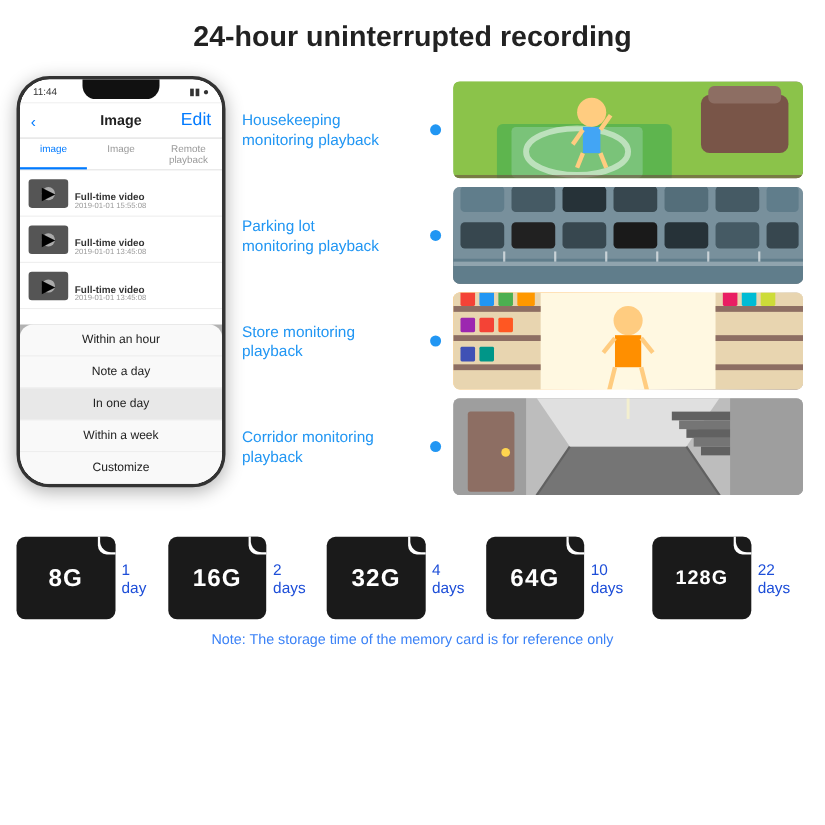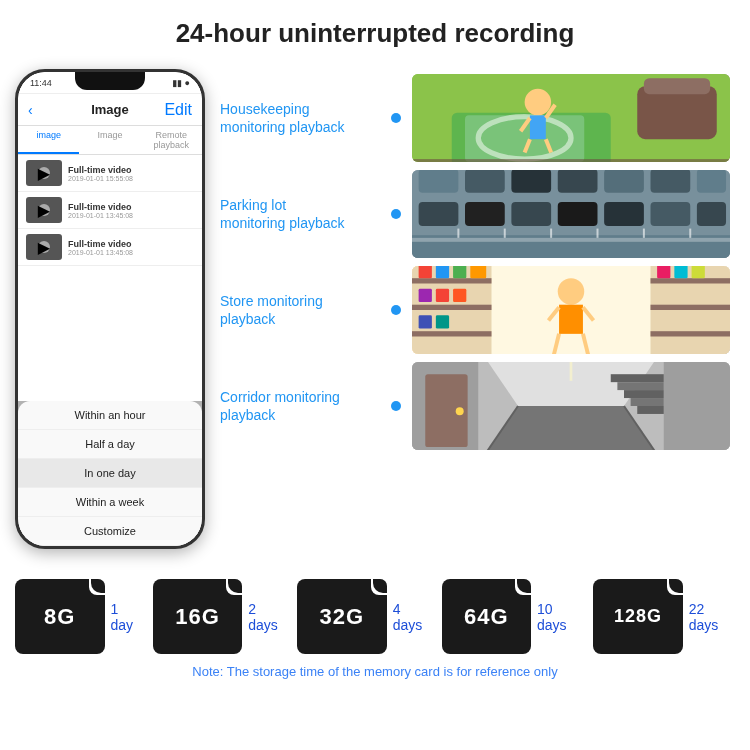--- a/index.html
+++ b/index.html
@@ -33,21 +33,21 @@
 
     
     .phone-container {
       flex: 0 0 200px;
       display: flex;
       flex-direction: column;
       align-items: center;
     }
     .phone {
       width: 190px;
-      height: 480px;
+      height: 374px;
       background: #111;
       border-radius: 30px;
       border: 3px solid #333;
       position: relative;
       overflow: hidden;
       box-shadow: 0 4px 16px rgba(0,0,0,0.3);
     }
     .phone-notch {
       width: 70px;
       height: 18px;
@@ -152,20 +152,21 @@
       align-items: center;
       justify-content: center;
     }
     .phone-item-text {
       flex: 1;
     }
     .phone-item-title {
       font-size: 9px;
       color: #333;
       font-weight: bold;
+      margin-top: 14px;
     }
     .phone-item-date {
       font-size: 7px;
       color: #999;
     }
     
     .phone-dropdown {
       position: absolute;
       bottom: 0;
       left: 0;
@@ -388,21 +389,21 @@
             </div>
             <div class="phone-item-text">
               <div class="phone-item-title">Full-time video</div>
               <div class="phone-item-date">2019-01-01 13:45:08</div>
             </div>
           </div>
 
           <div class="phone-dropdown">
             <div class="phone-dropdown-menu">
               <div class="phone-dropdown-item">Within an hour</div>
-              <div class="phone-dropdown-item">Half a day</div>
+              <div class="phone-dropdown-item">Note a day</div>
               <div class="phone-dropdown-item selected">In one day</div>
               <div class="phone-dropdown-item">Within a week</div>
               <div class="phone-dropdown-item">Customize</div>
             </div>
           </div>
         </div>
       </div>
       <div class="phone-home-bar">
         
       </div>

